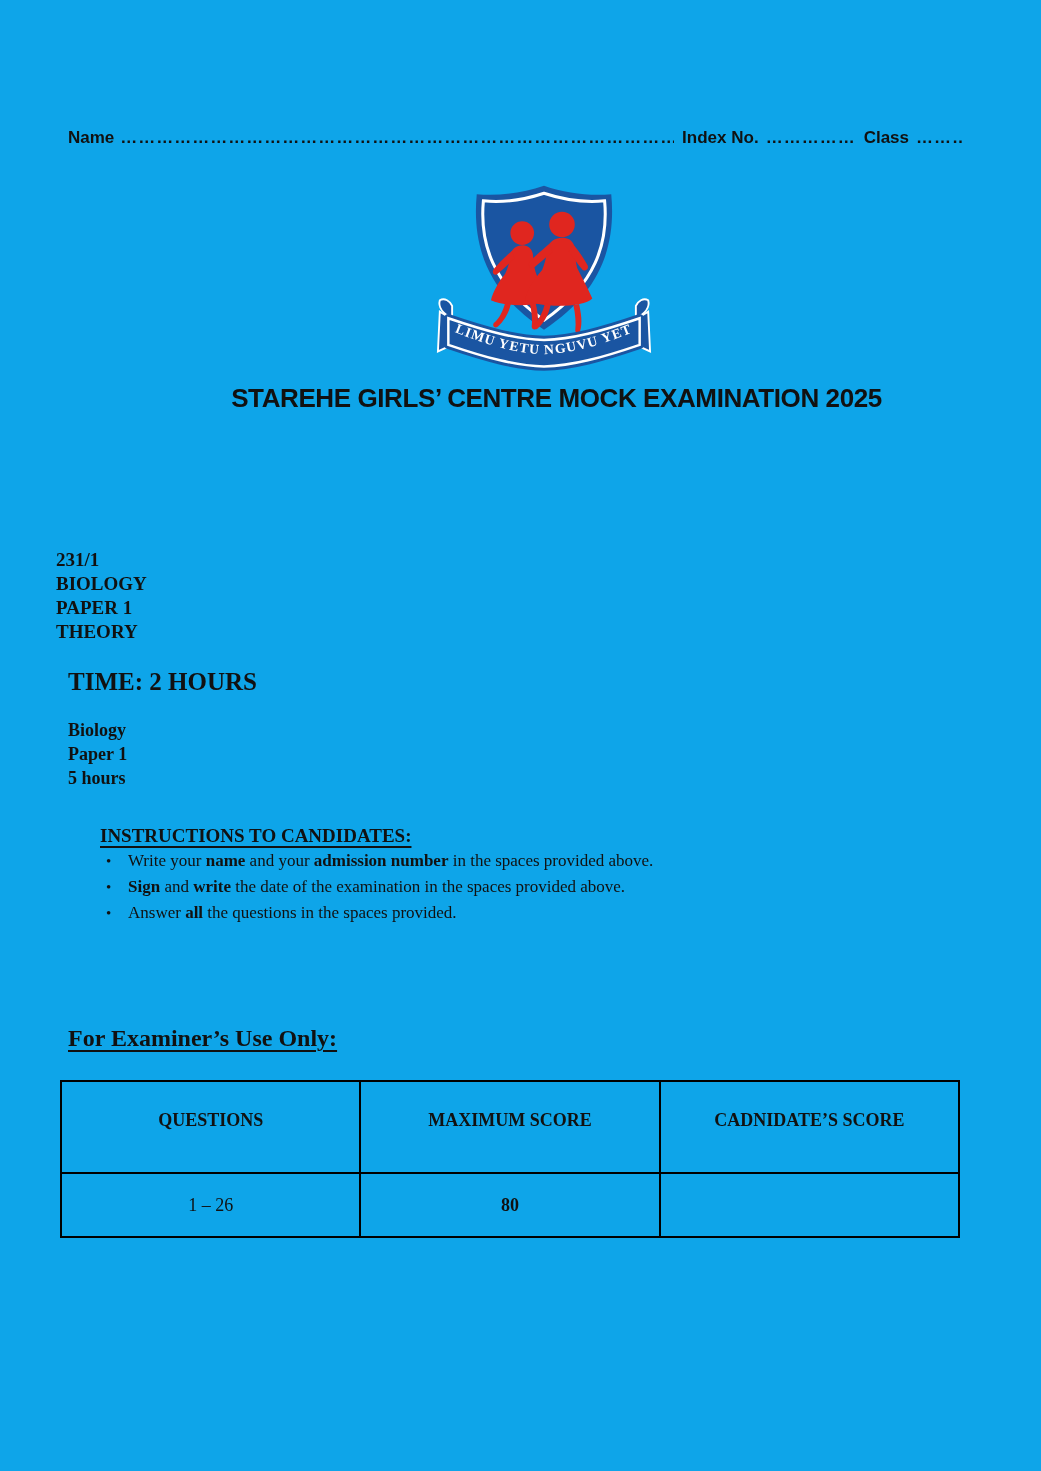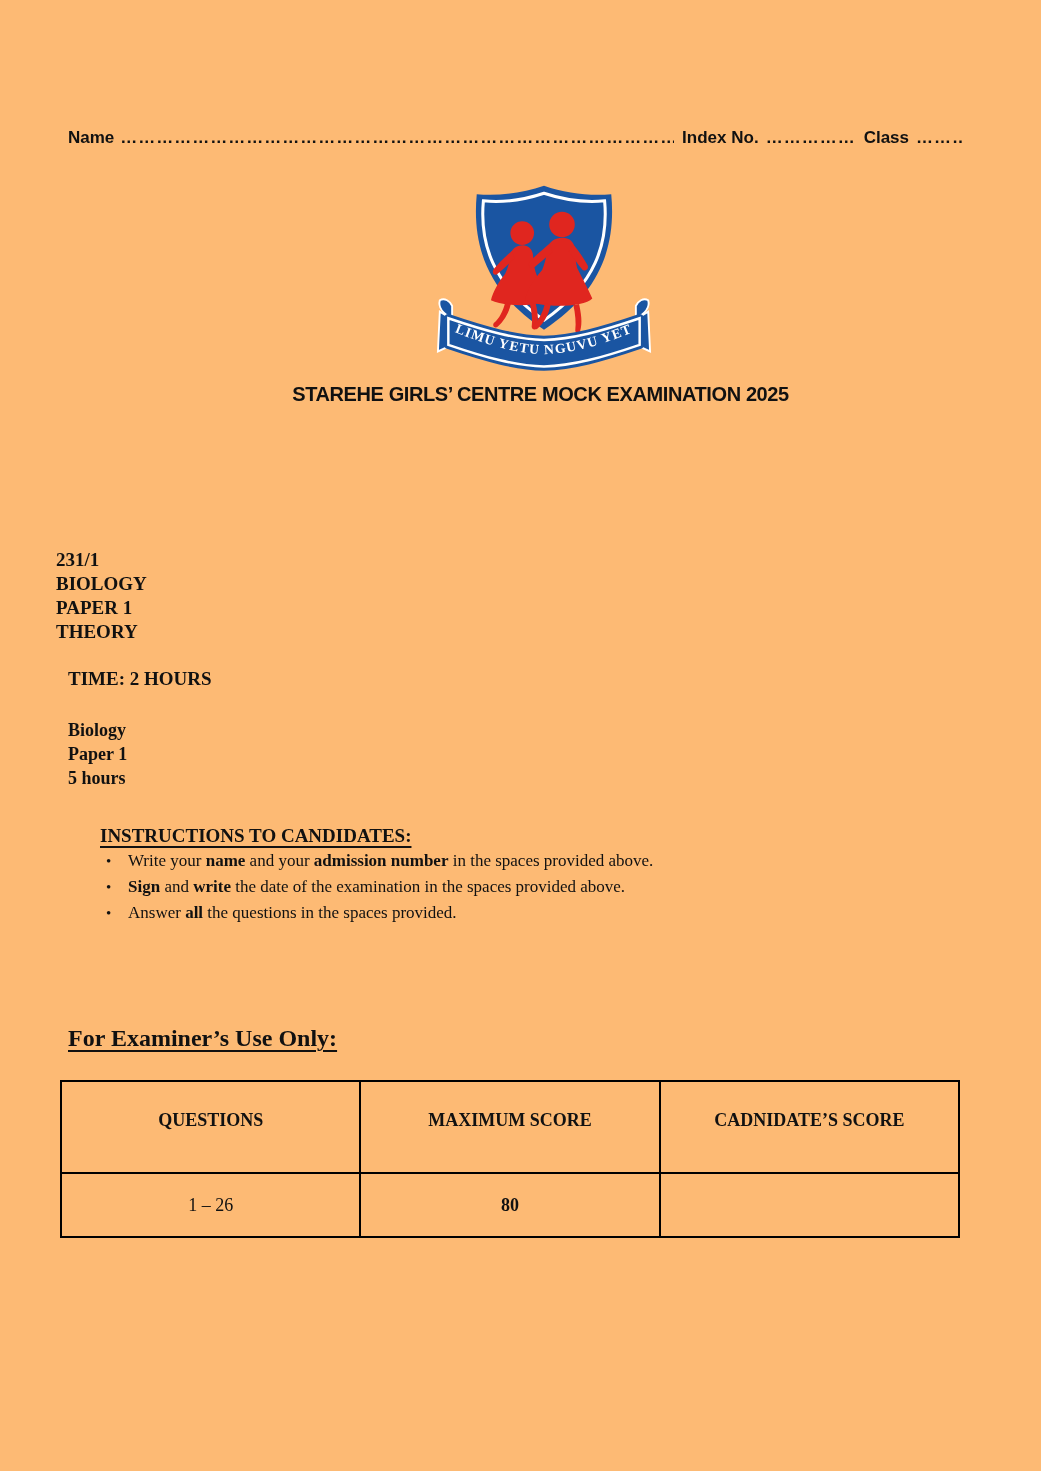--- a/index.html
+++ b/index.html
@@ -7,21 +7,21 @@
     --red:#e0261f;
     --ink:#111111;
   }
   *{margin:0;padding:0;box-sizing:border-box;}
   html,body{background:#ffffff;}
   .page{
     position:relative;
     width:1041px;
     height:1471px;
     margin:0 auto;
-    background:#fdba74;
+    background:#0ea5e9;
     overflow:hidden;
     color:var(--ink);
     font-family:"Liberation Serif",serif;
   }
 
   
   .name-line{
     position:absolute;
     top:128px;left:68px;right:79px;
     display:flex;align-items:baseline;
@@ -54,33 +54,33 @@
     font-size:14.5px;
     letter-spacing:1.2px;
   }
 
   
   .title{
     position:absolute;top:383px;left:0;width:100%;
     text-align:center;
   }
   .title span{
-    position:relative;left:20px;
+    position:relative;left:36px;
     font-family:"Liberation Sans",sans-serif;
-    font-weight:bold;font-size:20px;letter-spacing:-0.4px;
+    font-weight:bold;font-size:26px;letter-spacing:-0.4px;
   }
 
   
   .exam-block{
     position:absolute;top:548px;left:56px;
     font-weight:bold;font-size:19px;line-height:24px;
   }
   .time-line{
     position:absolute;top:668px;left:68px;
-    font-weight:bold;font-size:19px;
+    font-weight:bold;font-size:25px;
   }
   .paper-block{
     position:absolute;top:718px;left:68px;
     font-weight:bold;font-size:18px;line-height:24px;
   }
 
   
   .instructions{position:absolute;top:825px;left:100px;right:80px;}
   .instructions h2{
     font-size:19px;font-weight:bold;

